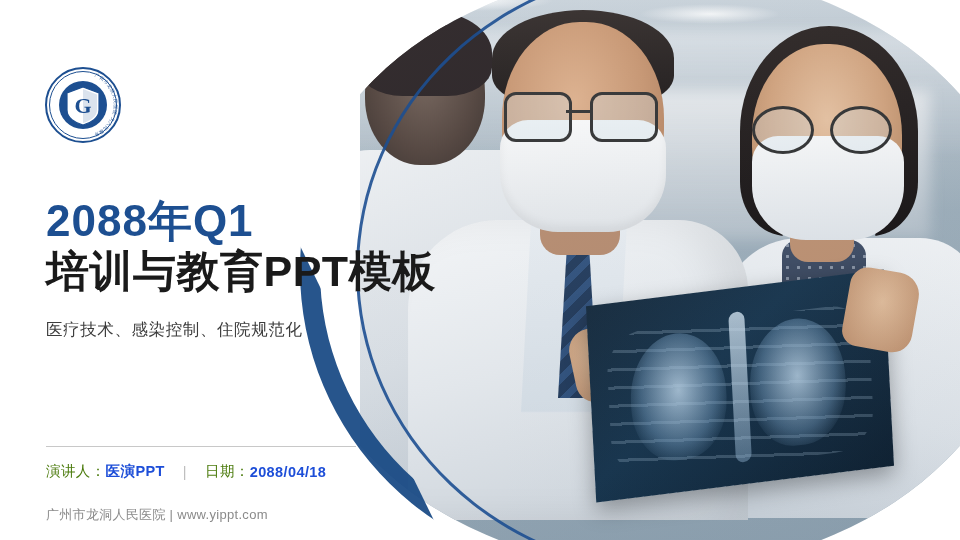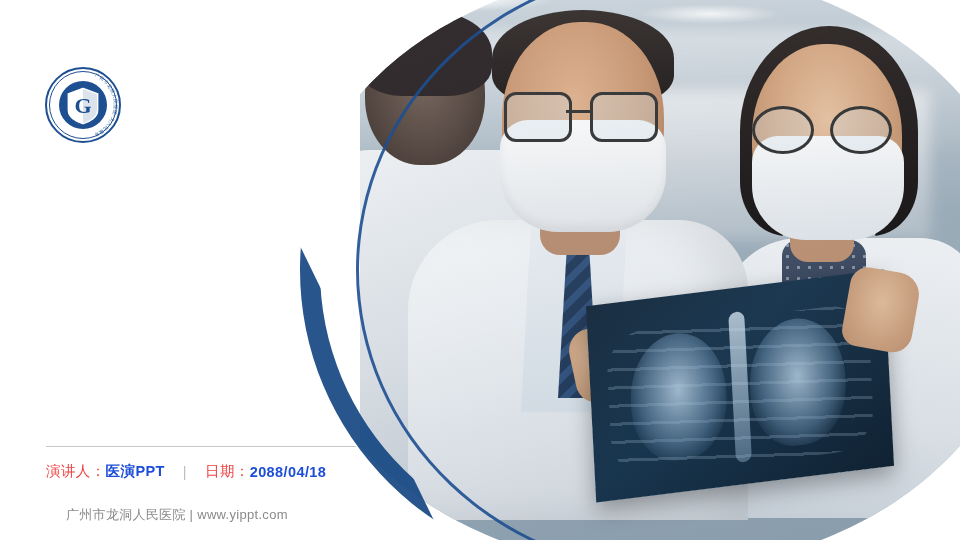--- a/index.html
+++ b/index.html
@@ -341,36 +341,35 @@
   .meta {
     position: absolute;
     left: 46px;
     top: 462px;
     display: flex;
     align-items: center;
     font-size: 14.5px;
     color: #222;
     letter-spacing: .4px;
   }
-  .meta .label { color: #ef4444; }
+  .meta .label { color: #4d7c0f; }
   .meta .value { font-weight: bold; color: #1d4ed8; }
   .meta .sep {
     display: inline-block;
     margin: 0 18px;
     color: #bdbdbd;
   }
 
   .footer {
     position: absolute;
     left: 46px;
     top: 506px;
     font-size: 13px;
     color: #8a8a8a;
     letter-spacing: .3px;
-    margin-left: 20px;
   }
 </style>
 </head>
 <body>
 
 <div class="slide">
 
   <div class="photo-wrap">
     <div class="photo-clip">
       <div class="photo">
@@ -432,20 +431,25 @@
         <path d="M39 21 L55 27 L55 44 C55 52 47 57 39 59 C31 57 23 52 23 44 L23 27 Z" fill="#ffffff" stroke="#1d4f91" stroke-width="1.2"></path>
         <path d="M39 23 L53 28.5 L53 44 C53 50.6 46 55 39 57 Z" fill="#1d4f91" opacity=".16"></path>
         <text x="39" y="47" font-family="'Liberation Serif', serif" font-size="22" font-weight="bold" fill="#1d4f91" text-anchor="middle">G</text>
         <path id="arcTop" d="M39 8 a31 31 0 0 1 0 62 a31 31 0 0 1 0 -62" fill="none"></path>
         <text font-family="'DejaVu Sans', sans-serif" font-size="4.6" fill="#1d4f91" letter-spacing="0.6">
           <textPath href="#arcTop" startOffset="6%">广州市龙洞人民医院·为人民服务</textPath>
         </text>
       </svg>
     </div>
 
+    <div class="title-block">
+      <div class="title-line1">2088年Q1</div>
+      <div class="title-line2">培训与教育PPT模板</div>
+      <div class="subtitle">医疗技术、感染控制、住院规范化</div>
+    </div>
 
     <div class="divider"></div>
 
     <div class="meta">
       <span class="label">演讲人：</span>
       <span class="value">医演PPT</span>
       <span class="sep">|</span>
       <span class="label">日期：</span>
       <span class="value">2088/04/18</span>
     </div>

